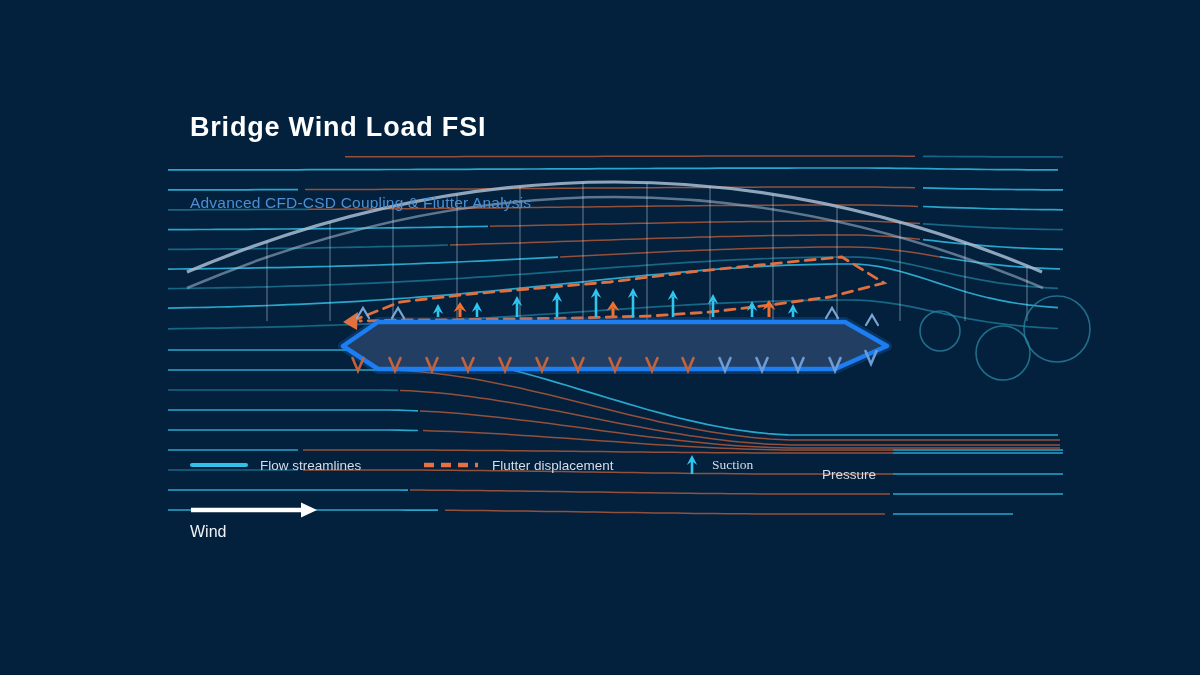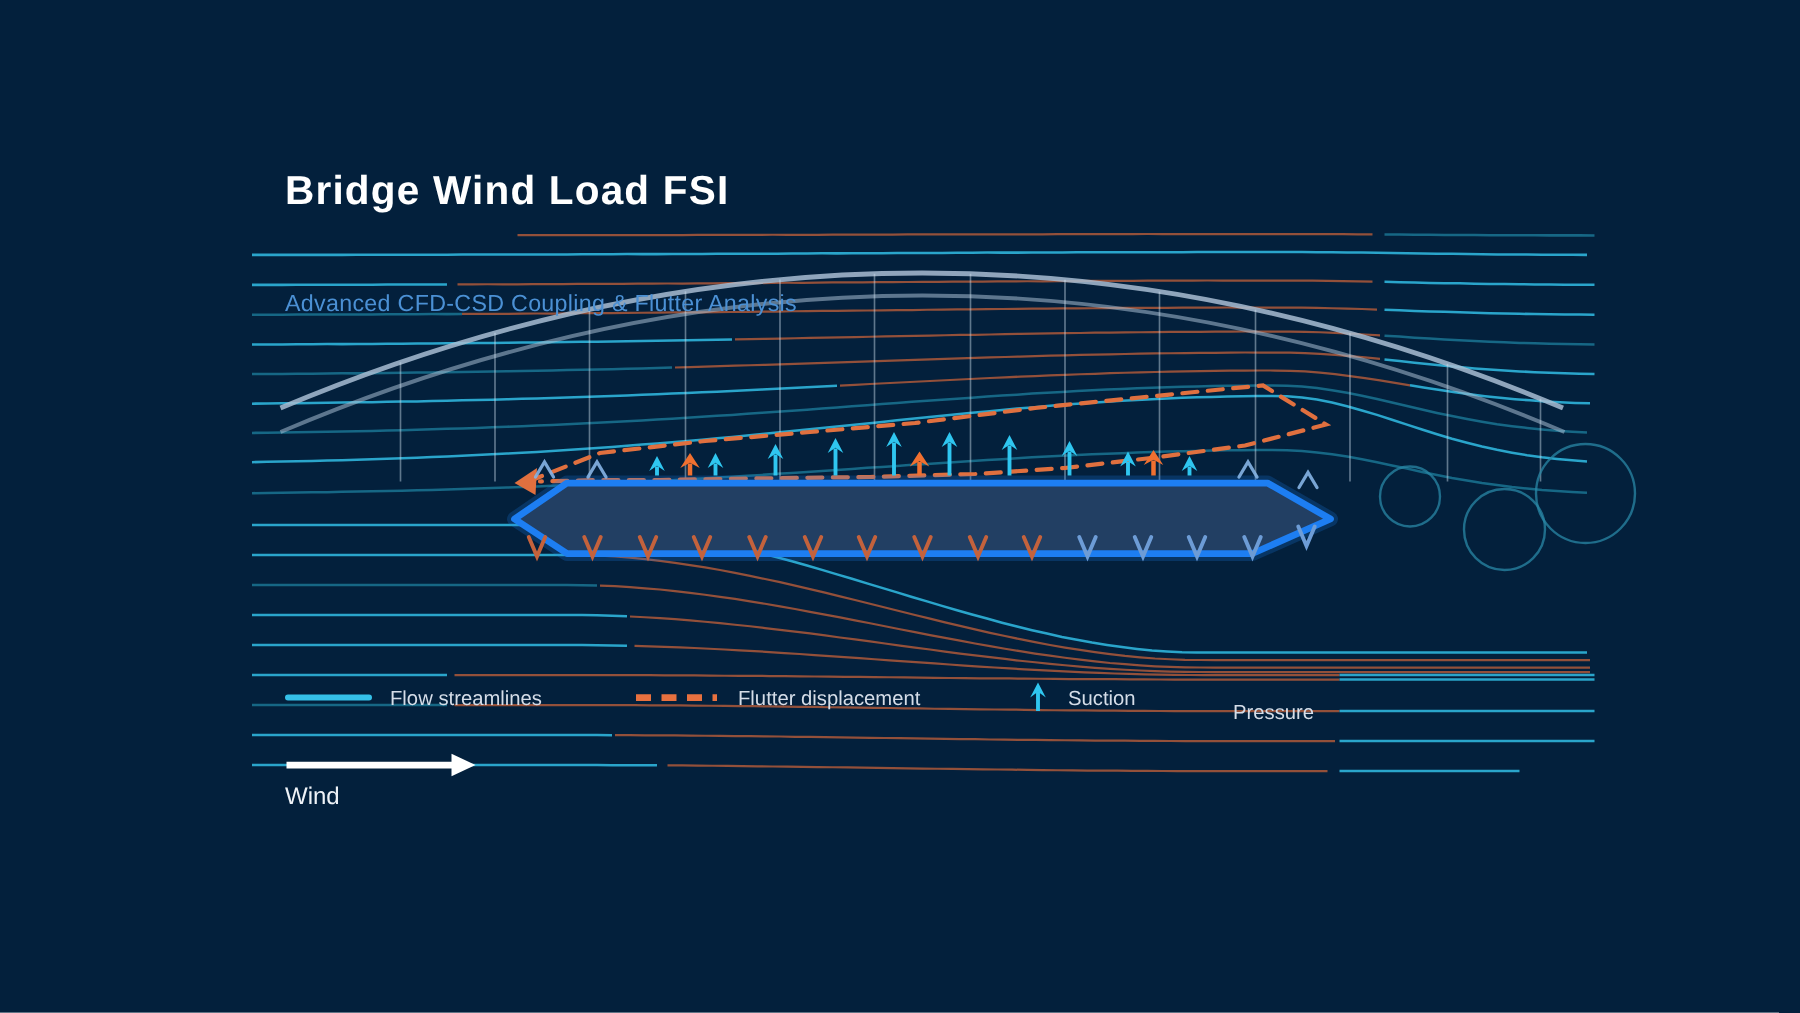--- a/index.html
+++ b/index.html
@@ -156,21 +156,21 @@
         <line x1="2" y1="7" x2="56" y2="7" stroke-width="4" stroke-linecap="round" class="sw" stroke="#35c0e8"></line>
       </svg>
     <span class="lab">Flow streamlines</span>
   </div>
   <div class="legend-item" id="leg1" style="left: 422px;">
     <svg width="58" height="14">
         <line x1="2" y1="7" x2="56" y2="7" stroke-width="4.5" stroke-dasharray="10 7" class="sw" stroke="#e8713f"></line>
       </svg>
     <span class="lab">Flutter displacement</span>
   </div>
-  <div class="legend-item" id="leg2" style="left: 684px;">
+  <div class="legend-item" id="leg2" style="left: 684px; font-family: Liberation Serif, serif;">
     <svg width="16" height="22">
       <line x1="8" y1="20" x2="8" y2="7" stroke-width="2.6" class="sw" stroke="#2fc6f0"></line>
       <path d="M8 1 L2.8 11 L8 7.2 L13.2 11 Z" class="swf" fill="#2fc6f0"></path>
     </svg>
     <span class="lab">Suction</span>
   </div>
   <div class="legend-item" id="leg3" style="left: 822px; flex-direction: column;">
     <svg width="16" height="22">
       <line x1="8" y1="2" x2="8" y2="15" stroke-width="2.6" class="sw" stroke="#f07030"></line>
       <path d="M8 21 L2.8 11 L8 14.8 L13.2 11 Z" class="swf" fill="#f07030"></path>

